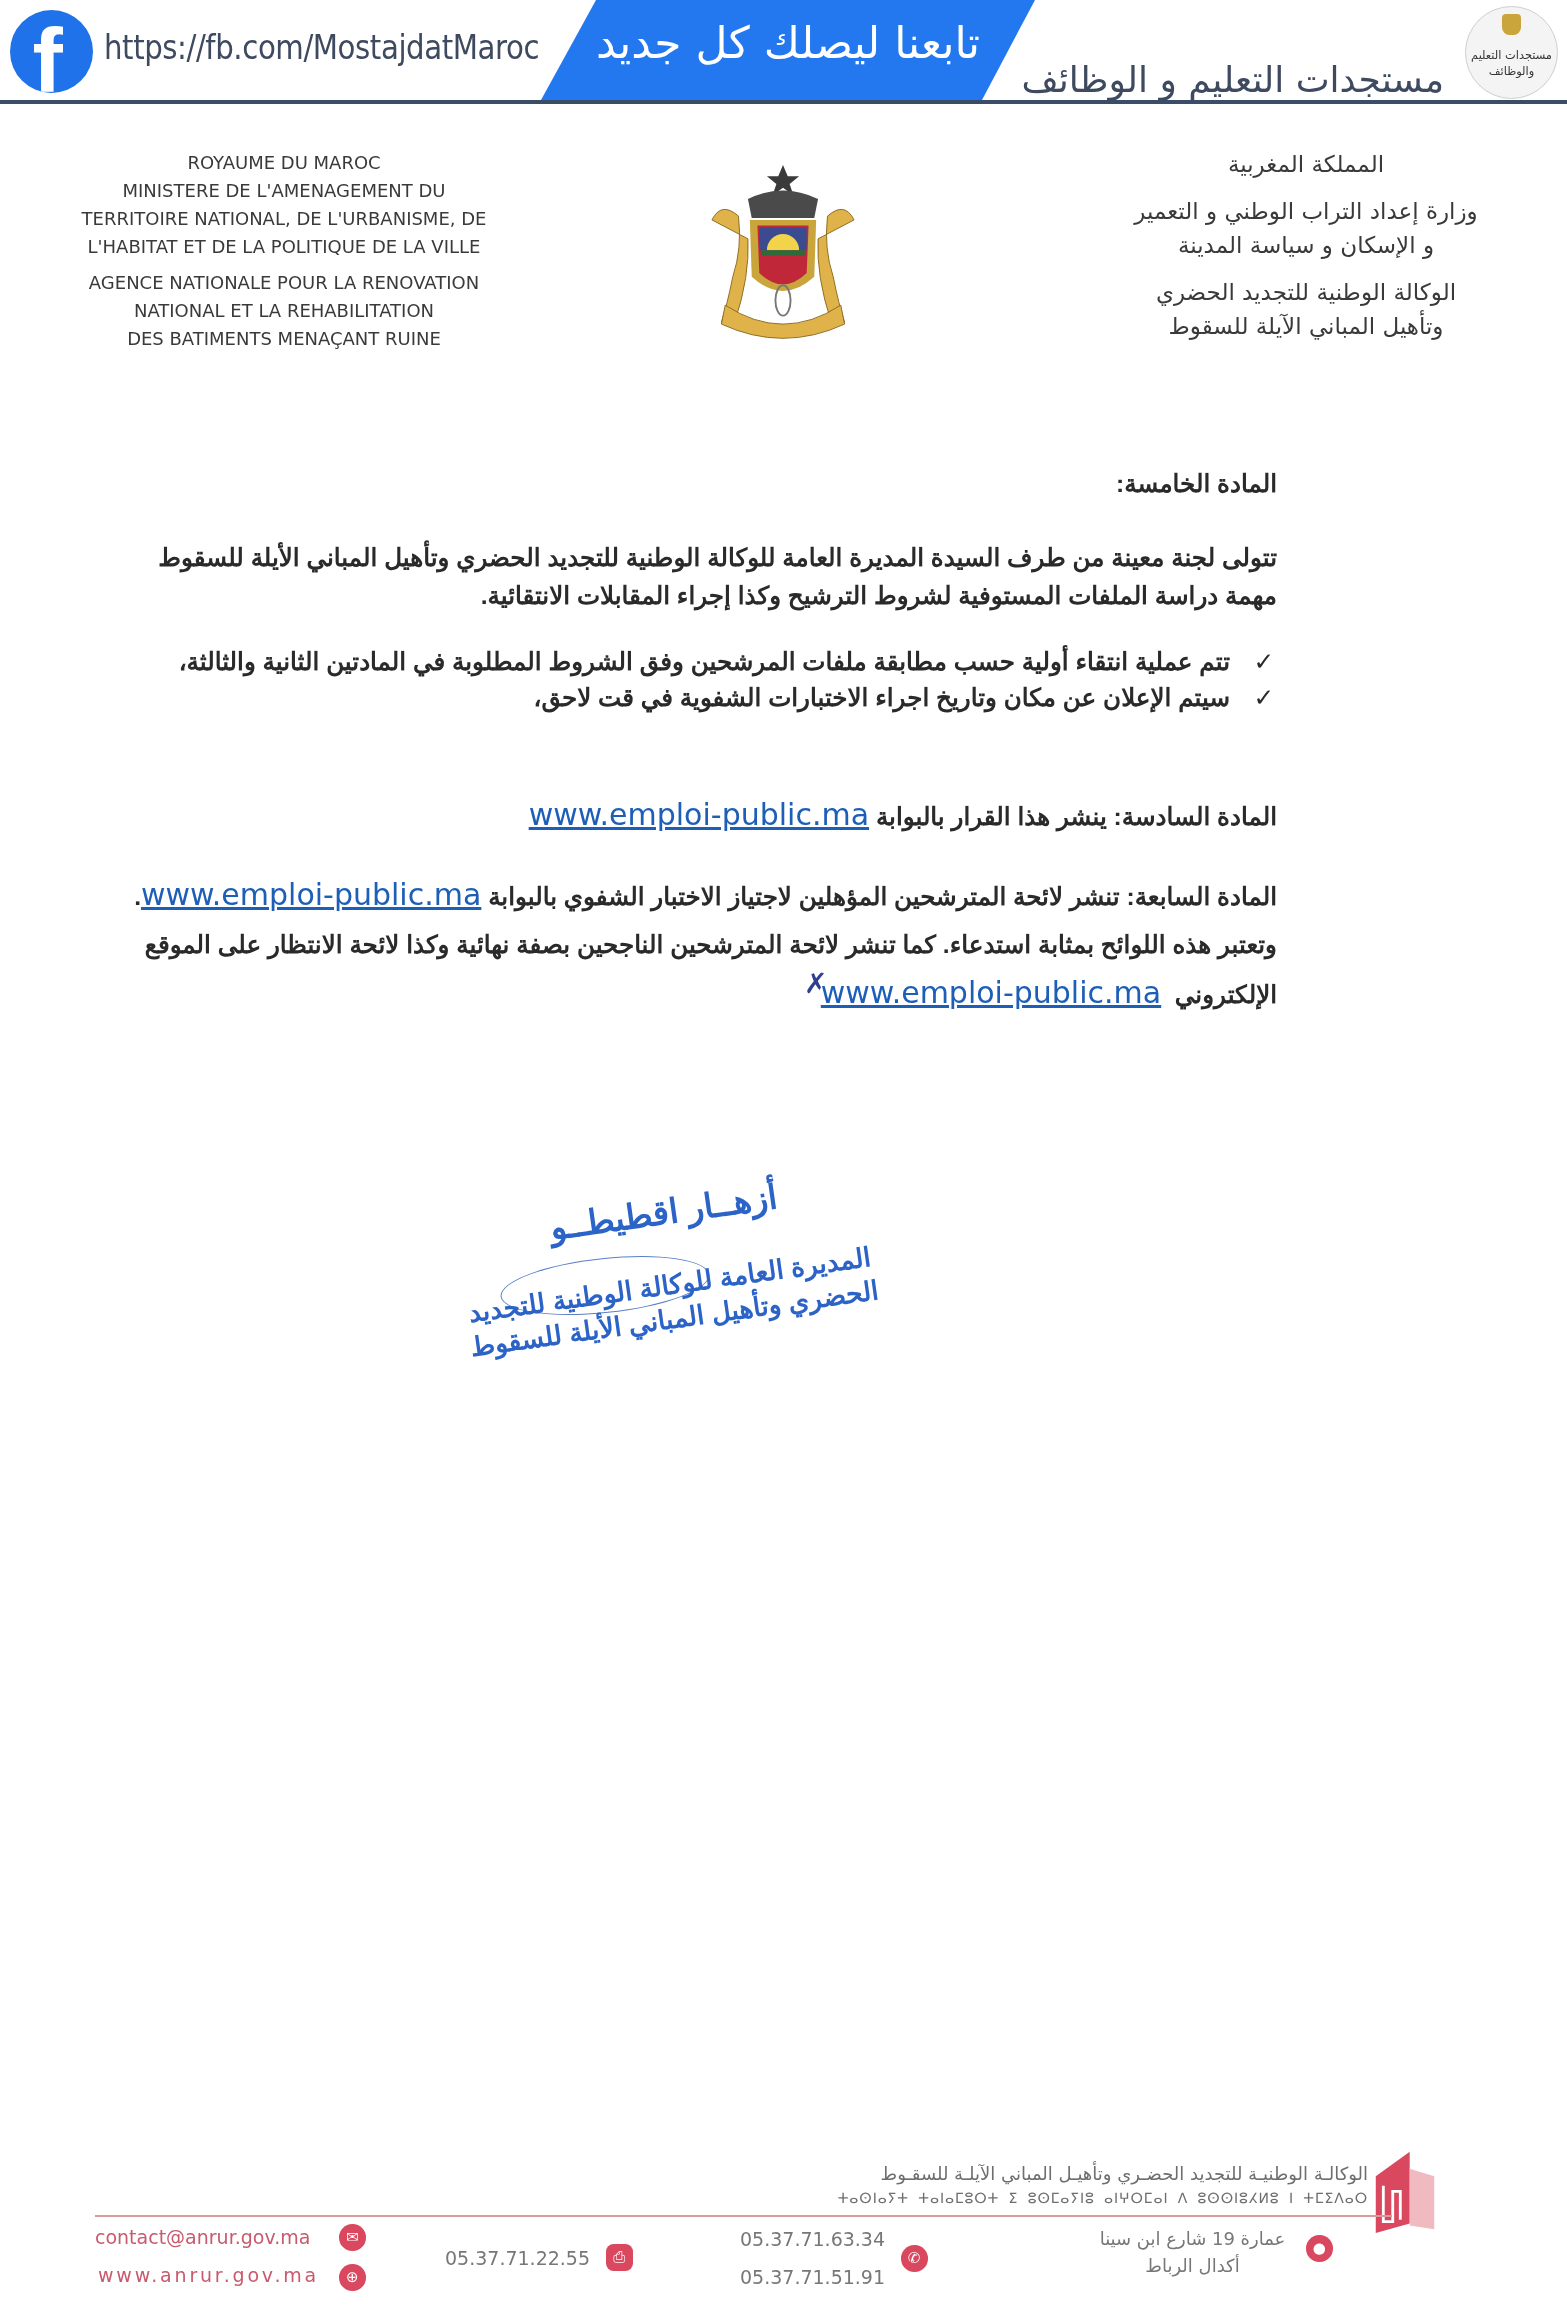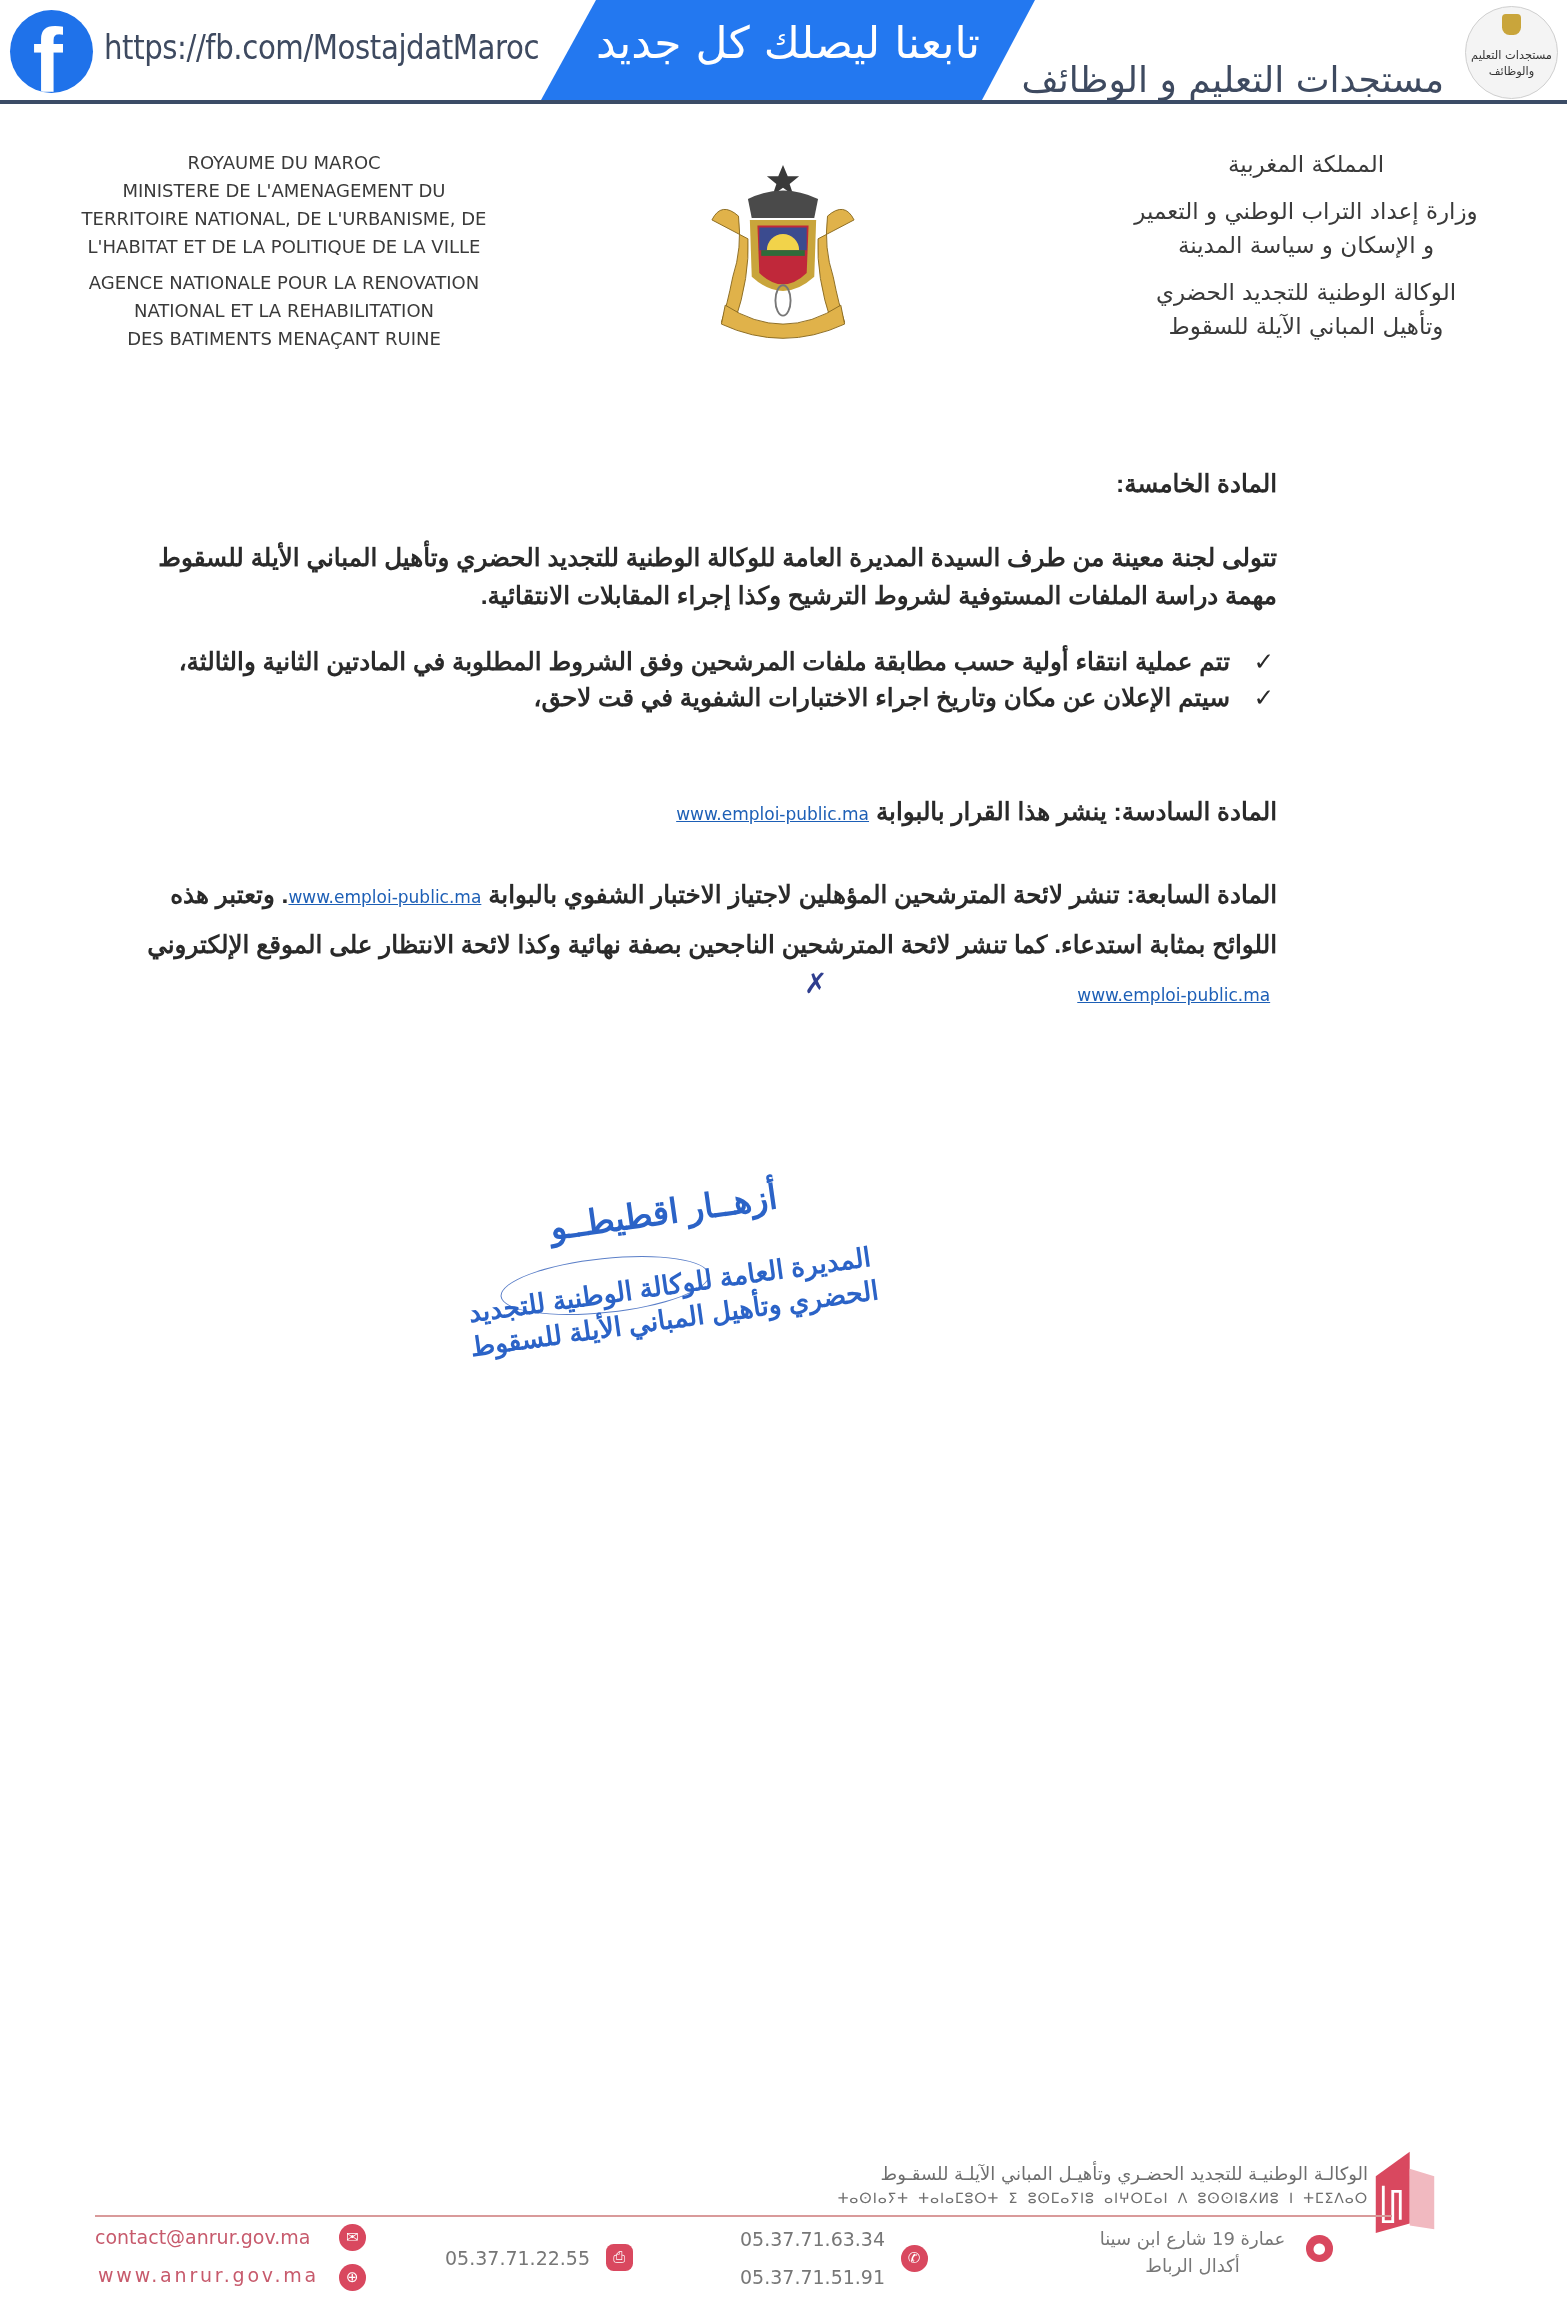--- a/index.html
+++ b/index.html
@@ -42,21 +42,21 @@
   .doc { position: absolute; left: 121px; width: 1156px; direction: rtl; text-align: right;
          font-family: "Liberation Sans", sans-serif; font-weight: bold; color: #2a2a2a; font-size: 24.6px; }
   .art-title { top: 469px; }
   .p5 { top: 539px; line-height: 38px; }
   .bullets { top: 644px; line-height: 36px; padding-right: 47px; width: 1109px; }
   .bullets .item { position: relative; }
   .bullets .check { position: absolute; right: -44px; top: 0; font-weight: normal; }
   .p6 { top: 797px; }
   .p7 { top: 871px; line-height: 48px; }
   a.link { color: #1d5fb6; text-decoration: underline; font-family: "DejaVu Sans", sans-serif;
-           font-weight: normal; font-size: 17px; direction: ltr; unicode-bidi: embed; }
+           font-weight: normal; font-size: 30px; direction: ltr; unicode-bidi: embed; }
   .pen-mark { position: absolute; left: 804px; top: 967px; font-size: 28px; color: #2f3e8f; }
 
   
   .sig { position: absolute; left: 445px; top: 1173px; width: 454px; color: #2b63c7; direction: rtl;
          font-family: "Liberation Sans", sans-serif; font-weight: bold; }
   .sig-name { position: absolute; left: 104px; top: 19px; font-size: 34px; transform: rotate(-8deg); white-space: nowrap; }
   .sig-title { position: absolute; left: 19px; top: 95px; font-size: 26.5px; line-height: 34px; width: 416px;
                text-align: center; transform: rotate(-8deg); }
   .sig-loop { position: absolute; left: 55px; top: 85px; width: 208px; height: 53px; border: 1.9px solid #5b7fc8;
               border-radius: 50%; transform: rotate(-6deg); }

